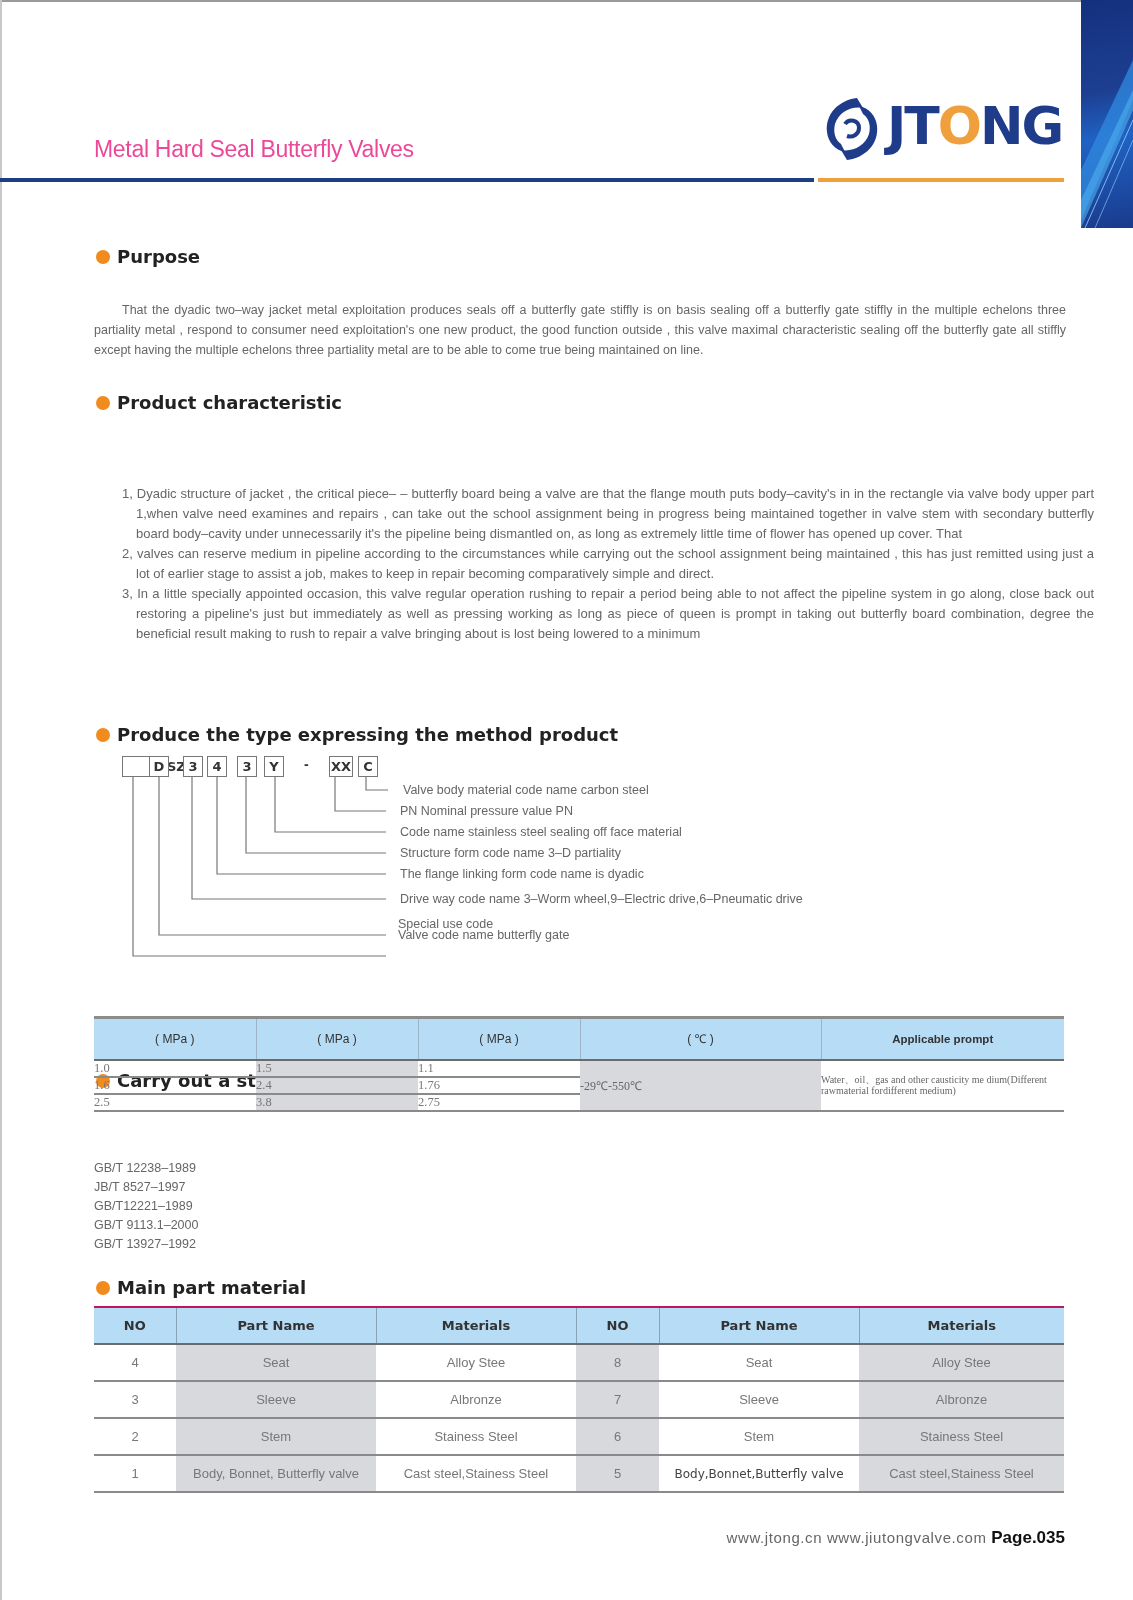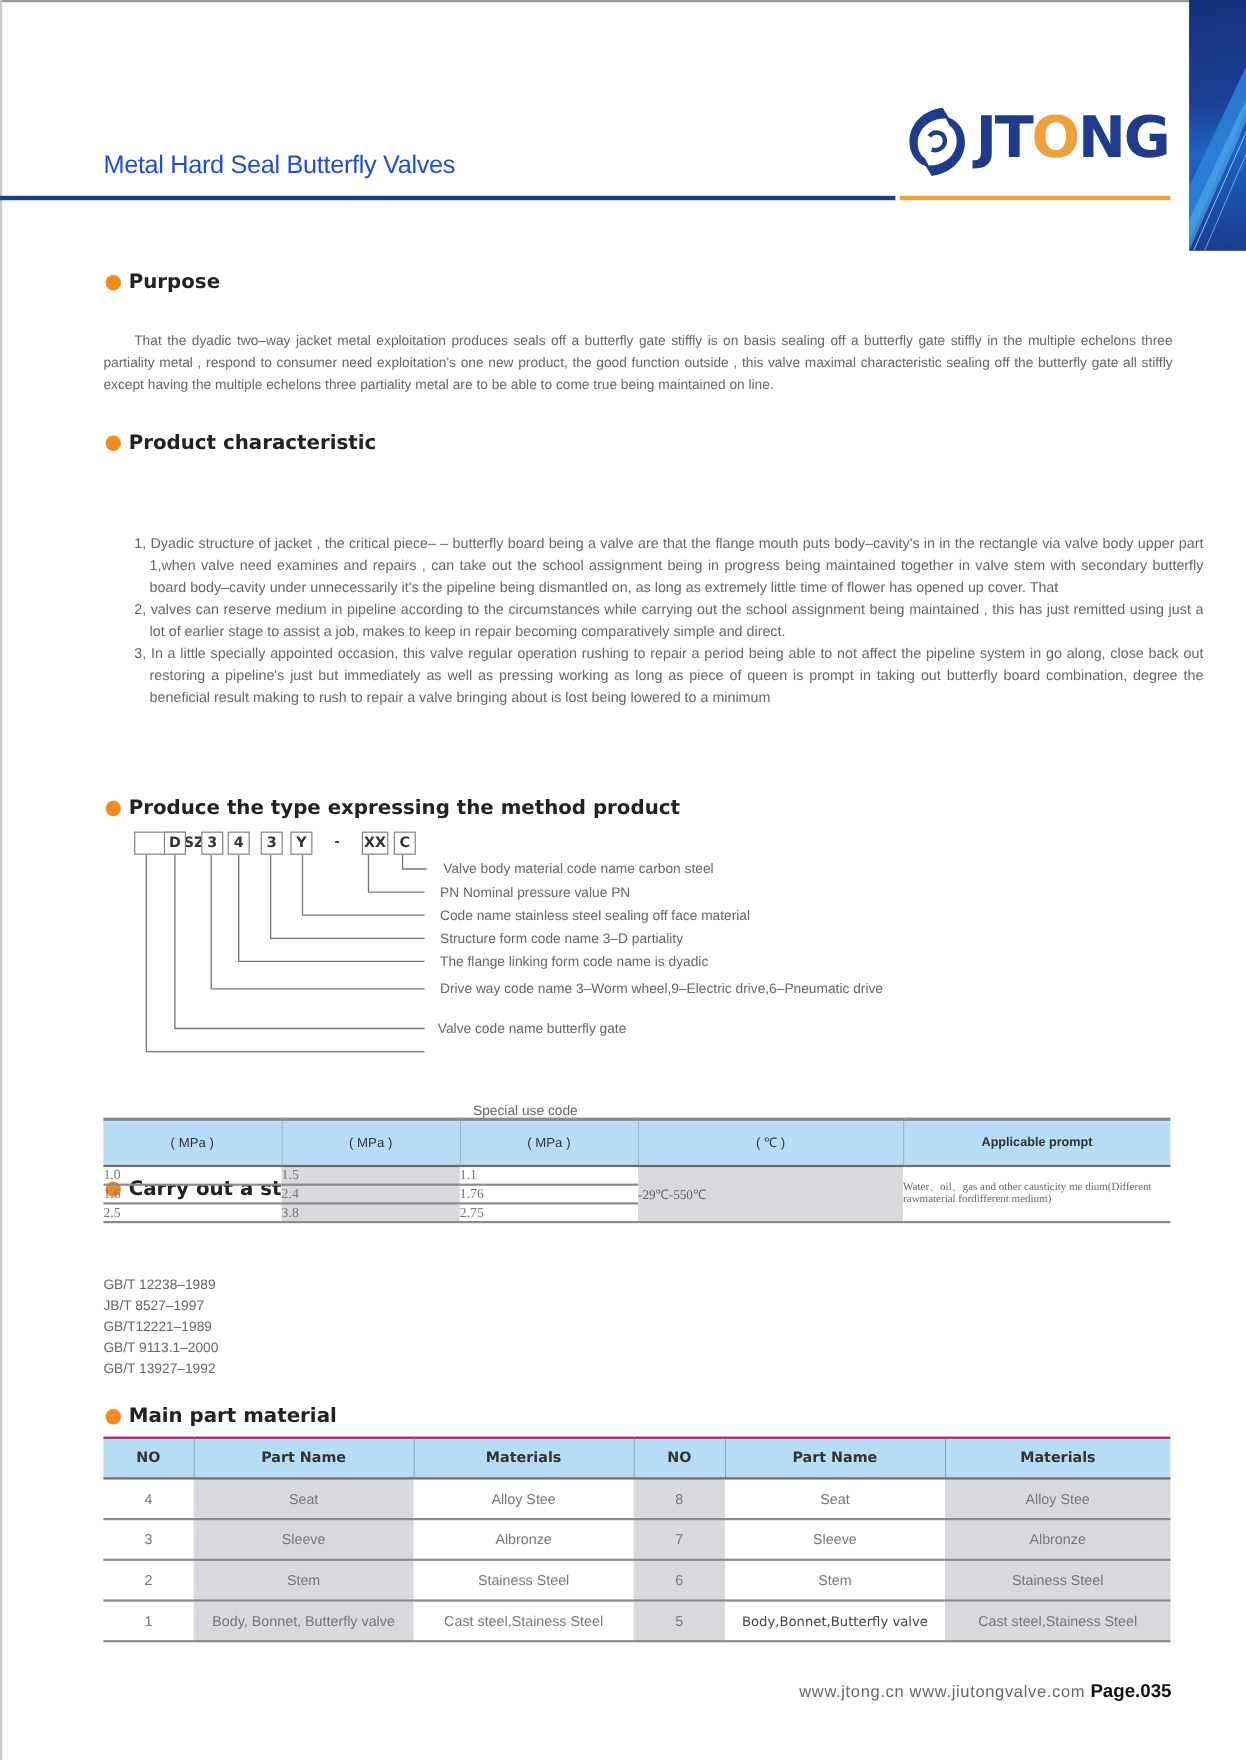--- a/index.html
+++ b/index.html
@@ -2,21 +2,21 @@
 <html><head>
 <meta charset="utf-8">
 <style>
   * { box-sizing: border-box; margin: 0; padding: 0; }
   html, body { width: 1133px; height: 1600px; background: #fff; overflow: hidden; }
   body { position: relative; font-family: "Liberation Sans", sans-serif; color: #555; }
 
   .page-border-top { position: absolute; left: 0; top: 0; width: 1133px; height: 2px; background: #9a9a9a; }
   .page-border-left { position: absolute; left: 0; top: 0; width: 2px; height: 1600px; background: #c8c8c8; }
 
-  .page-title { position: absolute; left: 94px; top: 136px; font-size: 23px; color: #1d4ed8; letter-spacing: -0.3px; font-family: "Liberation Sans", sans-serif; }
+  .page-title { position: absolute; left: 94px; top: 136px; font-size: 23px; color: #ec4899; letter-spacing: -0.3px; font-family: "Liberation Sans", sans-serif; }
   .rule-blue { position: absolute; left: 0; top: 178px; width: 814px; height: 4px; background: #1d3d84; }
   .rule-orange { position: absolute; left: 818px; top: 178px; width: 246px; height: 4px; background: #ef9f3b; }
 
   .logo { position: absolute; left: 817px; top: 94px; width: 250px; height: 72px; }
   .logo-text { position: absolute; left: 70px; top: 2px; font-family: "DejaVu Sans", sans-serif; font-weight: bold; font-size: 52px; color: #1f3c8a; letter-spacing: -2px; }
   .logo-text .o { color: #ef9f3b; }
 
   .corner-band { position: absolute; left: 1081px; top: 0; width: 52px; height: 228px; background: linear-gradient(170deg, #14307d 0%, #1d3f92 40%, #1f63c4 60%, #1a3a8c 100%); overflow: hidden; }
 
   .section-h { position: absolute; left: 96px; font-family: "DejaVu Sans", sans-serif; font-weight: bold; font-size: 18px; color: #222; display: flex; align-items: center; }
@@ -138,21 +138,21 @@
   <div class="code-box" style="left:236px;width:20px;">C</div>
 </div>
 
 <div class="legend-label" style="left:403px;top:783px;">Valve body material code name carbon steel</div>
 <div class="legend-label" style="left:400px;top:804px;">PN Nominal pressure value PN</div>
 <div class="legend-label" style="left:400px;top:825px;text-align:center;">Code name stainless steel sealing off face material</div>
 <div class="legend-label" style="left:400px;top:846px;">Structure form code name 3–D partiality</div>
 <div class="legend-label" style="left:400px;top:867px;">The flange linking form code name is dyadic</div>
 <div class="legend-label" style="left:400px;top:892px;">Drive way code name 3–Worm wheel,9–Electric drive,6–Pneumatic drive</div>
 <div class="legend-label" style="left:398px;top:928px;">Valve code name butterfly gate</div>
-<div class="legend-label" style="left:398px;top:1003px;margin-left:32px;">Special use code</div>
+<div class="legend-label" style="left:398px;top:917px;">Special use code</div>
 
 <div class="section-h" style="top:1022px;margin-top:48px;">
   <span class="dot"></span>
   <span>Carry out a standard</span>
 </div>
 
 <table class="std-table">
   <colgroup>
       <col style="width:162px">
       <col style="width:162px">

